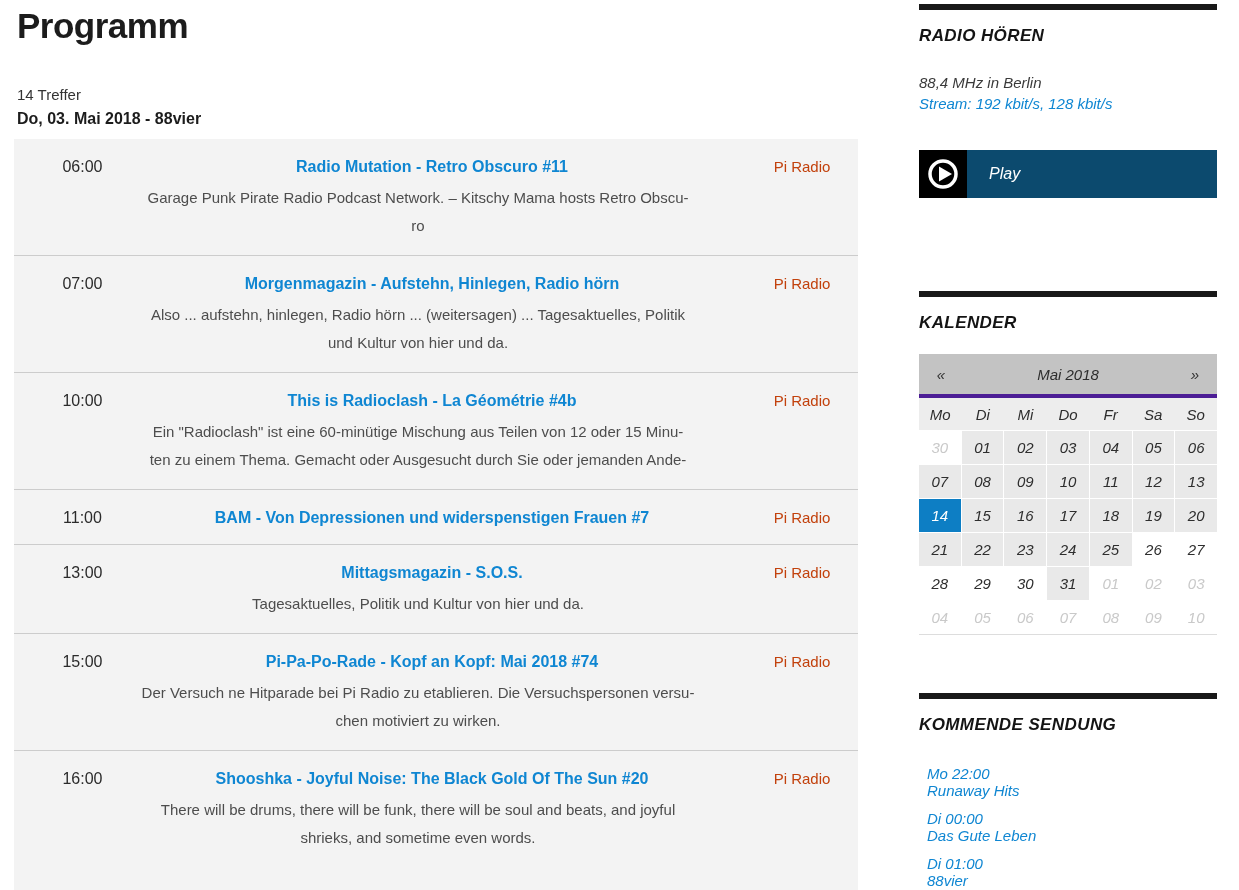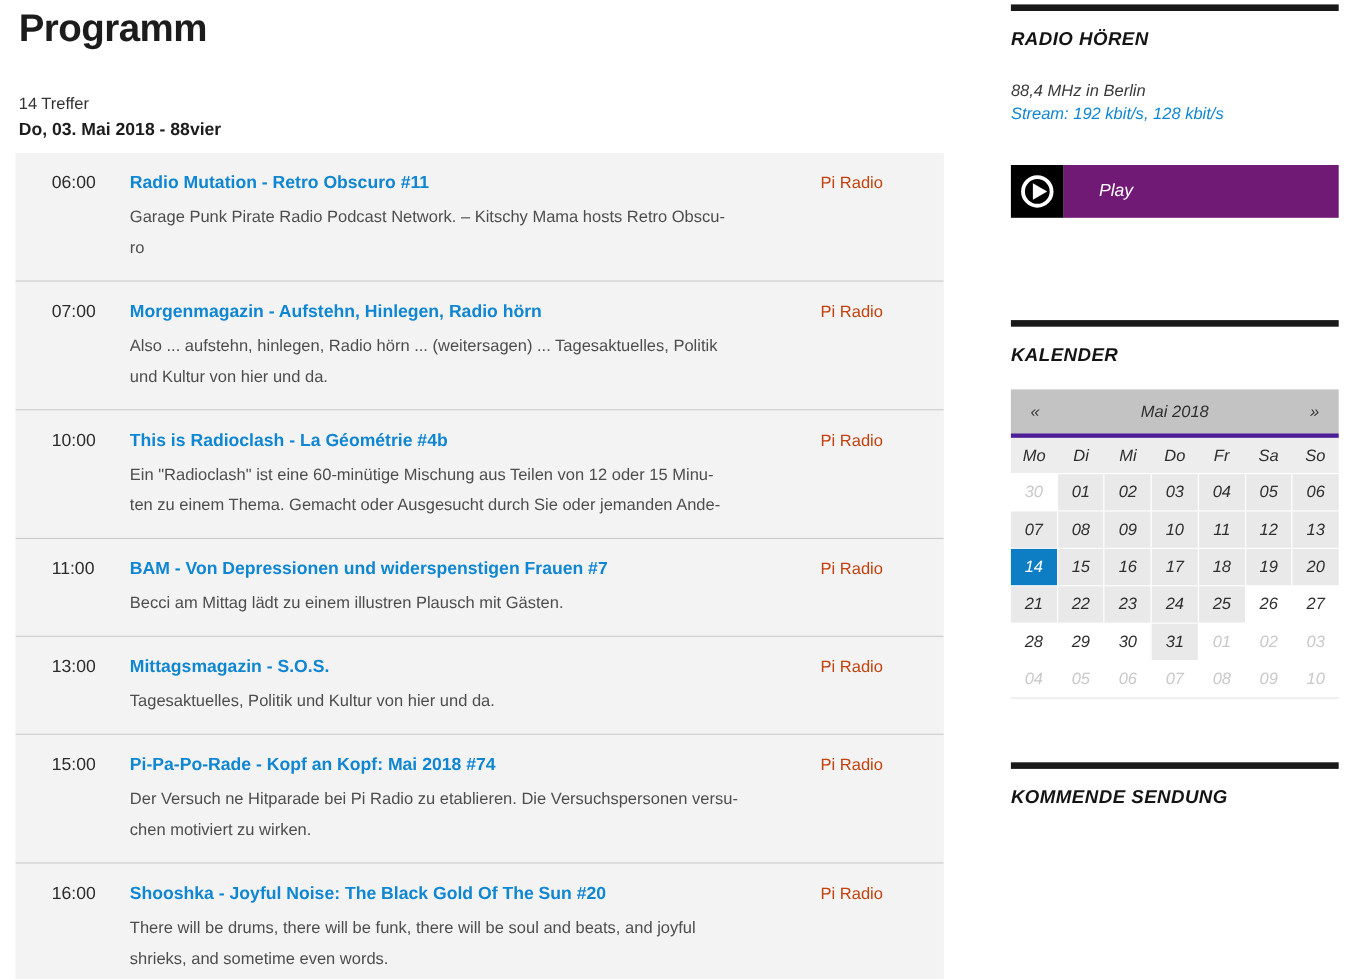--- a/index.html
+++ b/index.html
@@ -6,43 +6,43 @@
   body{
     width:1239px;height:890px;overflow:hidden;background:#fff;position:relative;
     font-family:"Liberation Sans",sans-serif;color:#333;
   }
   
   .page-title{position:absolute;left:17px;top:6px;margin:0;font-size:35px;font-weight:700;
     color:#1c1c1c;letter-spacing:-0.5px;}
   .results-count{position:absolute;left:17px;top:86px;font-size:15px;color:#333;}
   .date-heading{position:absolute;left:17px;top:110px;font-size:16px;font-weight:700;color:#1c1c1c;}
   .program-list{position:absolute;left:14px;top:139px;width:844px;height:751px;
-    background:#f3f3f3;overflow:hidden;}
+    background:#f3f3f3;overflow:hidden;text-align:center;}
   .program-row{padding:17px 0 15px;}
   .program-row + .program-row{border-top:1px solid #ccc;}
   .row-head{display:flex;align-items:baseline;line-height:22px;}
   .prog-time{width:104px;padding-left:33px;box-sizing:border-box;font-size:16px;color:#2b2b2b;}
   .prog-title{flex:1;font-size:16px;font-weight:700;color:#0f86d2;text-decoration:none;}
   .prog-channel{width:112px;font-size:15px;color:#c2410c;}
   .prog-desc{margin:6px 140px 0 104px;font-size:15px;line-height:28px;color:#4d4d4d;white-space:pre-line;}
   
   .sidebar{position:absolute;left:919px;top:0;width:298px;height:890px;font-style:italic;}
   .sb-section{position:absolute;left:0;width:298px;}
   .sec-radio{top:4px;}
   .sec-calendar{top:291px;}
   .sec-upcoming{top:693px;}
   .sb-bar{height:6px;background:#191919;}
   .sb-heading{margin:16px 0 0;font-size:17px;font-weight:700;letter-spacing:0.4px;color:#141414;}
   .freq-block{margin-top:26px;font-size:15px;line-height:21px;color:#3a3a3a;}
   .stream-line{font-size:15px;line-height:21px;color:#0f86d2;}
   .stream-line a{color:#0f86d2;text-decoration:none;}
   .play-button{margin-top:36px;display:flex;width:298px;height:48px;cursor:pointer;}
   .play-icon-box{width:48px;height:48px;background:#000;display:flex;align-items:center;justify-content:center;}
-  .play-main{flex:1;background:#701a75;color:#fff;display:flex;align-items:center;
-    padding-left:32px;font-size:16px;}
+  .play-main{flex:1;background:#0c4a6e;color:#fff;display:flex;align-items:center;
+    padding-left:22px;font-size:16px;}
   
   .cal{margin-top:21px;width:298px;font-size:15px;border-bottom:1px solid #ddd;}
   .cal-nav{display:flex;height:40px;background:#c3c3c3;align-items:center;color:#333;}
   .cal-nav-btn{width:44px;text-align:center;cursor:pointer;font-size:15px;color:#333;text-decoration:none;}
   .cal-month{flex:1;text-align:center;color:#2e2e2e;}
   .cal-days{display:flex;height:32px;background:#ededed;border-top:4px solid #4c1d95;align-items:center;}
   .cal-dayname{flex:1;text-align:center;color:#2e2e2e;}
   .cal-week{display:flex;height:34px;border-top:1px solid #fff;box-sizing:border-box;}
   .cal-cell{flex:1;display:flex;align-items:center;justify-content:center;box-sizing:border-box;}
   .cal-cell + .cal-cell{border-left:1px solid #fff;}
@@ -93,21 +93,20 @@
     <div class="prog-desc">Ein "Radioclash" ist eine 60-minütige Mischung aus Teilen von 12 oder 15 Minu-
 ten zu einem Thema. Gemacht oder Ausgesucht durch Sie oder jemanden Ande-</div>
   </div>
 
   <div class="program-row">
     <div class="row-head">
       <span class="prog-time">11:00</span>
       <a class="prog-title" href="#">BAM - Von Depressionen und widerspenstigen Frauen #7</a>
       <span class="prog-channel">Pi Radio</span>
     </div>
-    <div class="prog-desc">Becci am Mittag lädt zu einem illustren Plausch mit Gästen.</div>
   </div>
 
   <div class="program-row">
     <div class="row-head">
       <span class="prog-time">13:00</span>
       <a class="prog-title" href="#">Mittagsmagazin - S.O.S.</a>
       <span class="prog-channel">Pi Radio</span>
     </div>
     <div class="prog-desc">Tagesaktuelles, Politik und Kultur von hier und da.</div>
   </div>
@@ -225,15 +224,29 @@
         <span class="cal-cell c-muted">08</span>
         <span class="cal-cell c-muted">09</span>
         <span class="cal-cell c-muted">10</span>
       </div>
     </div>
   </div>
 
   <div class="sb-section sec-upcoming">
     <div class="sb-bar"></div>
     <h2 class="sb-heading">KOMMENDE SENDUNG</h2>
+    <div class="upcoming-list">
+      <div class="up-item">
+        <a href="#">Mo 22:00</a>
+        <a href="#">Runaway Hits</a>
+      </div>
+      <div class="up-item">
+        <a href="#">Di 00:00</a>
+        <a href="#">Das Gute Leben</a>
+      </div>
+      <div class="up-item">
+        <a href="#">Di 01:00</a>
+        <a href="#">88vier</a>
+      </div>
+    </div>
   </div>
 
 </div>
 
 </body></html>

